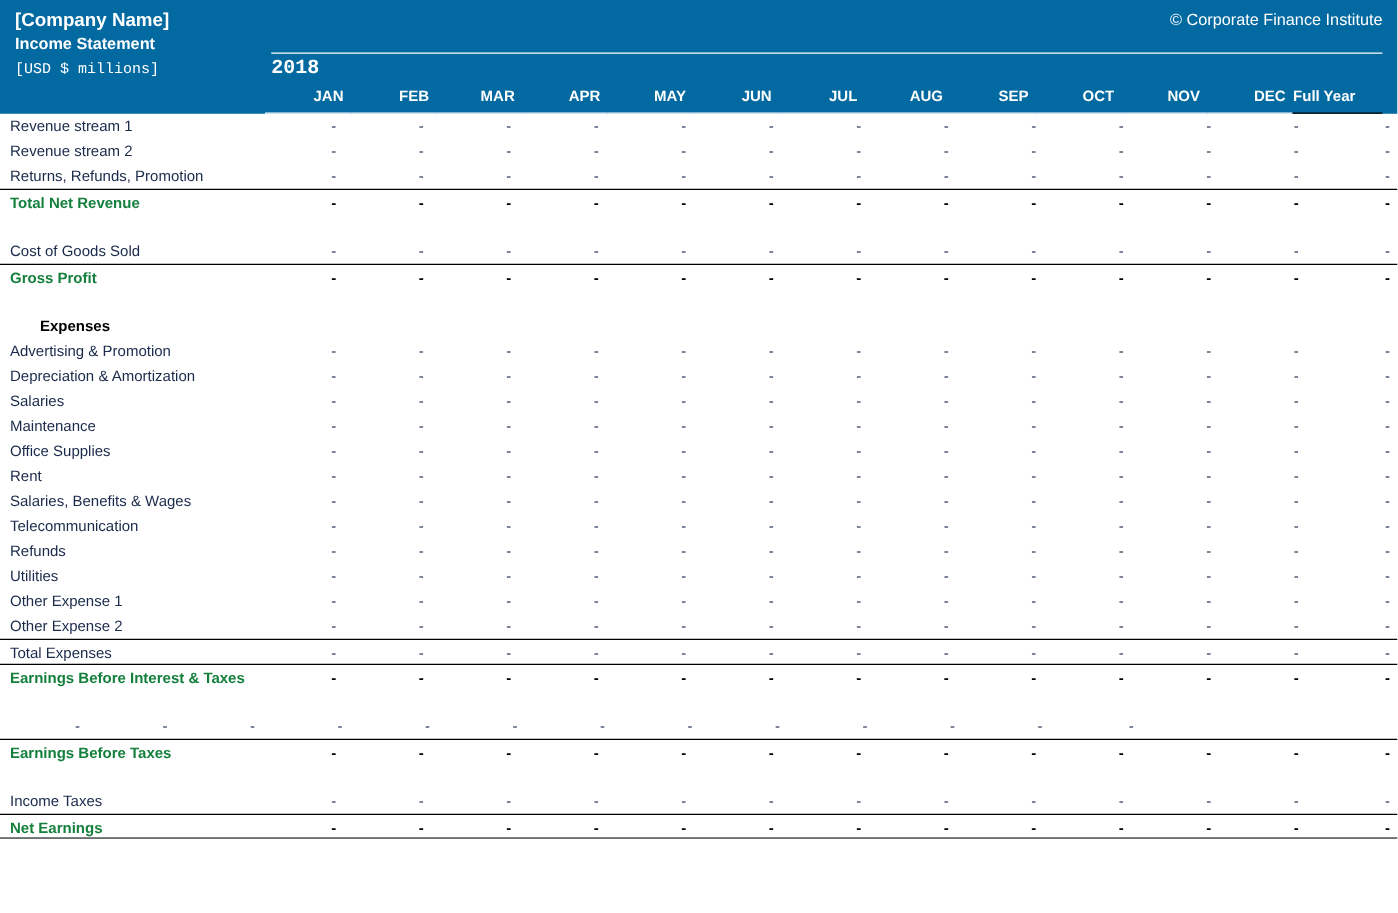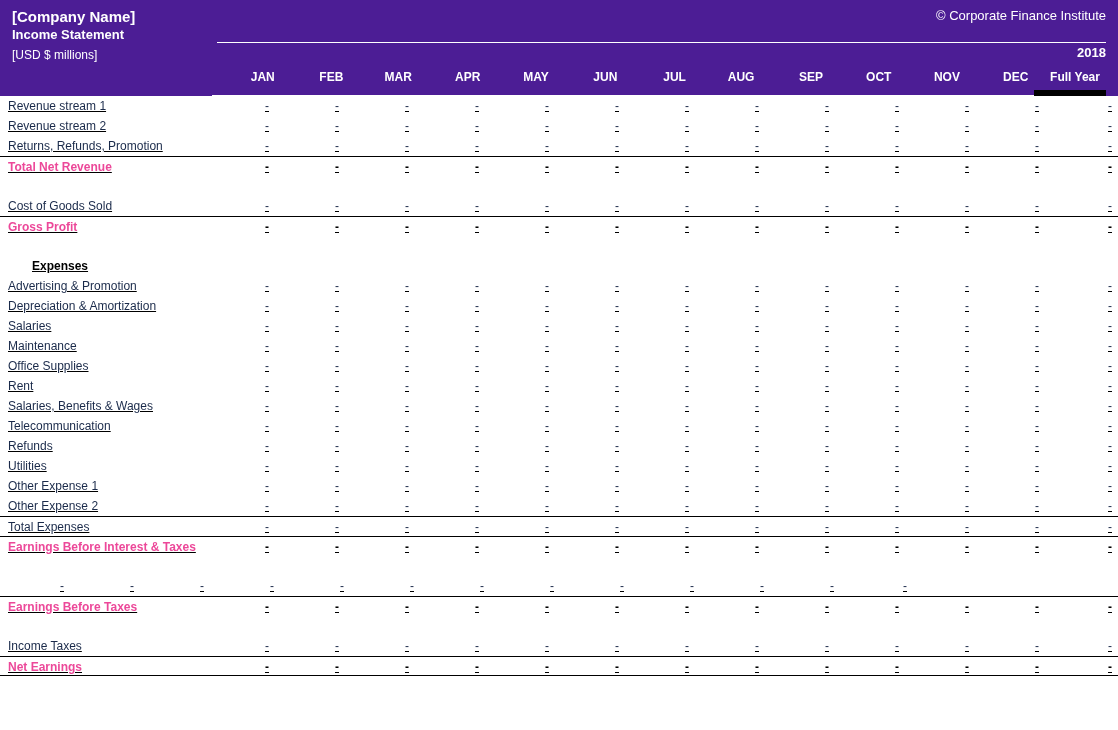--- a/index.html
+++ b/index.html
@@ -1,37 +1,37 @@
 <!DOCTYPE html>
 <html><head>
   <meta charset="utf-8">
   <style>
     * { box-sizing: border-box; margin: 0; padding: 0; }
     body { font-family: Arial, sans-serif; font-size: 12px; width: 1118px; background: white; }
-    .header { background: #4c1d95; color: white; padding: 8px 12px 0 12px; }
+    .header { background: #0369a1; color: white; padding: 8px 12px 0 12px; }
     .header-top { display: flex; justify-content: space-between; align-items: flex-start; }
     .company-name { font-weight: bold; font-size: 15px; }
     .copyright { font-size: 13px; }
     .subtitle { font-weight: bold; font-size: 13px; margin-top: 2px; }
     .units { font-size: 12px; margin-top: 6px; padding-bottom: 4px; }
-    .year-row { display: flex; }
+    .year-row { display: flex; font-family: Liberation Mono, monospace; }
     .year-row .label-col { width: 205px; }
-    .year-row .year { flex: 1; text-align: right; font-weight: bold; font-size: 13px; border-top: 1px solid white; padding: 2px 0; }
+    .year-row .year { flex: 1; text-align: left; font-weight: bold; font-size: 16px; border-top: 1px solid white; padding: 2px 0; }
     .months-row { display: flex; font-weight: bold; }
     .months-row .label-col { width: 205px; }
     .months-row .month { width: 70px; text-align: right; padding: 4px 6px 6px 0; border-bottom: 1px solid white; }
-    .months-row .fy { width: 73px; text-align: right; padding: 4px 6px 6px 0; border-bottom: 6px solid #000000; }
+    .months-row .fy { width: 73px; padding: 4px 6px 6px 0; border-bottom: 1px solid #000000; }
     
     .body-section { padding: 0; }
-    .row { display: flex; height: 20px; line-height: 20px; text-decoration: underline; }
+    .row { display: flex; height: 20px; line-height: 20px; }
     .row .label-col { width: 205px; padding-left: 8px; color: #1a2a4a; }
     .row .cell { width: 70px; text-align: right; padding-right: 6px; color: #1a2a4a; }
     .row .cell.fy { width: 73px; }
     .row.bold { font-weight: bold; color: black; }
-    .row.bold .label-col { color: #ec4899; }
+    .row.bold .label-col { color: #15803d; }
     .row.bold .cell { color: black; }
     .row.border-top { border-top: 1px solid black; }
     .row.border-bottom-bold { border-bottom: 1px solid black; }
     .row.spacer { height: 20px; }
     .section-head { font-weight: bold; color: black; margin-left: 24px; }
     .section-head .label-col { color: black; }
   </style>
 </head>
 <body>
 

